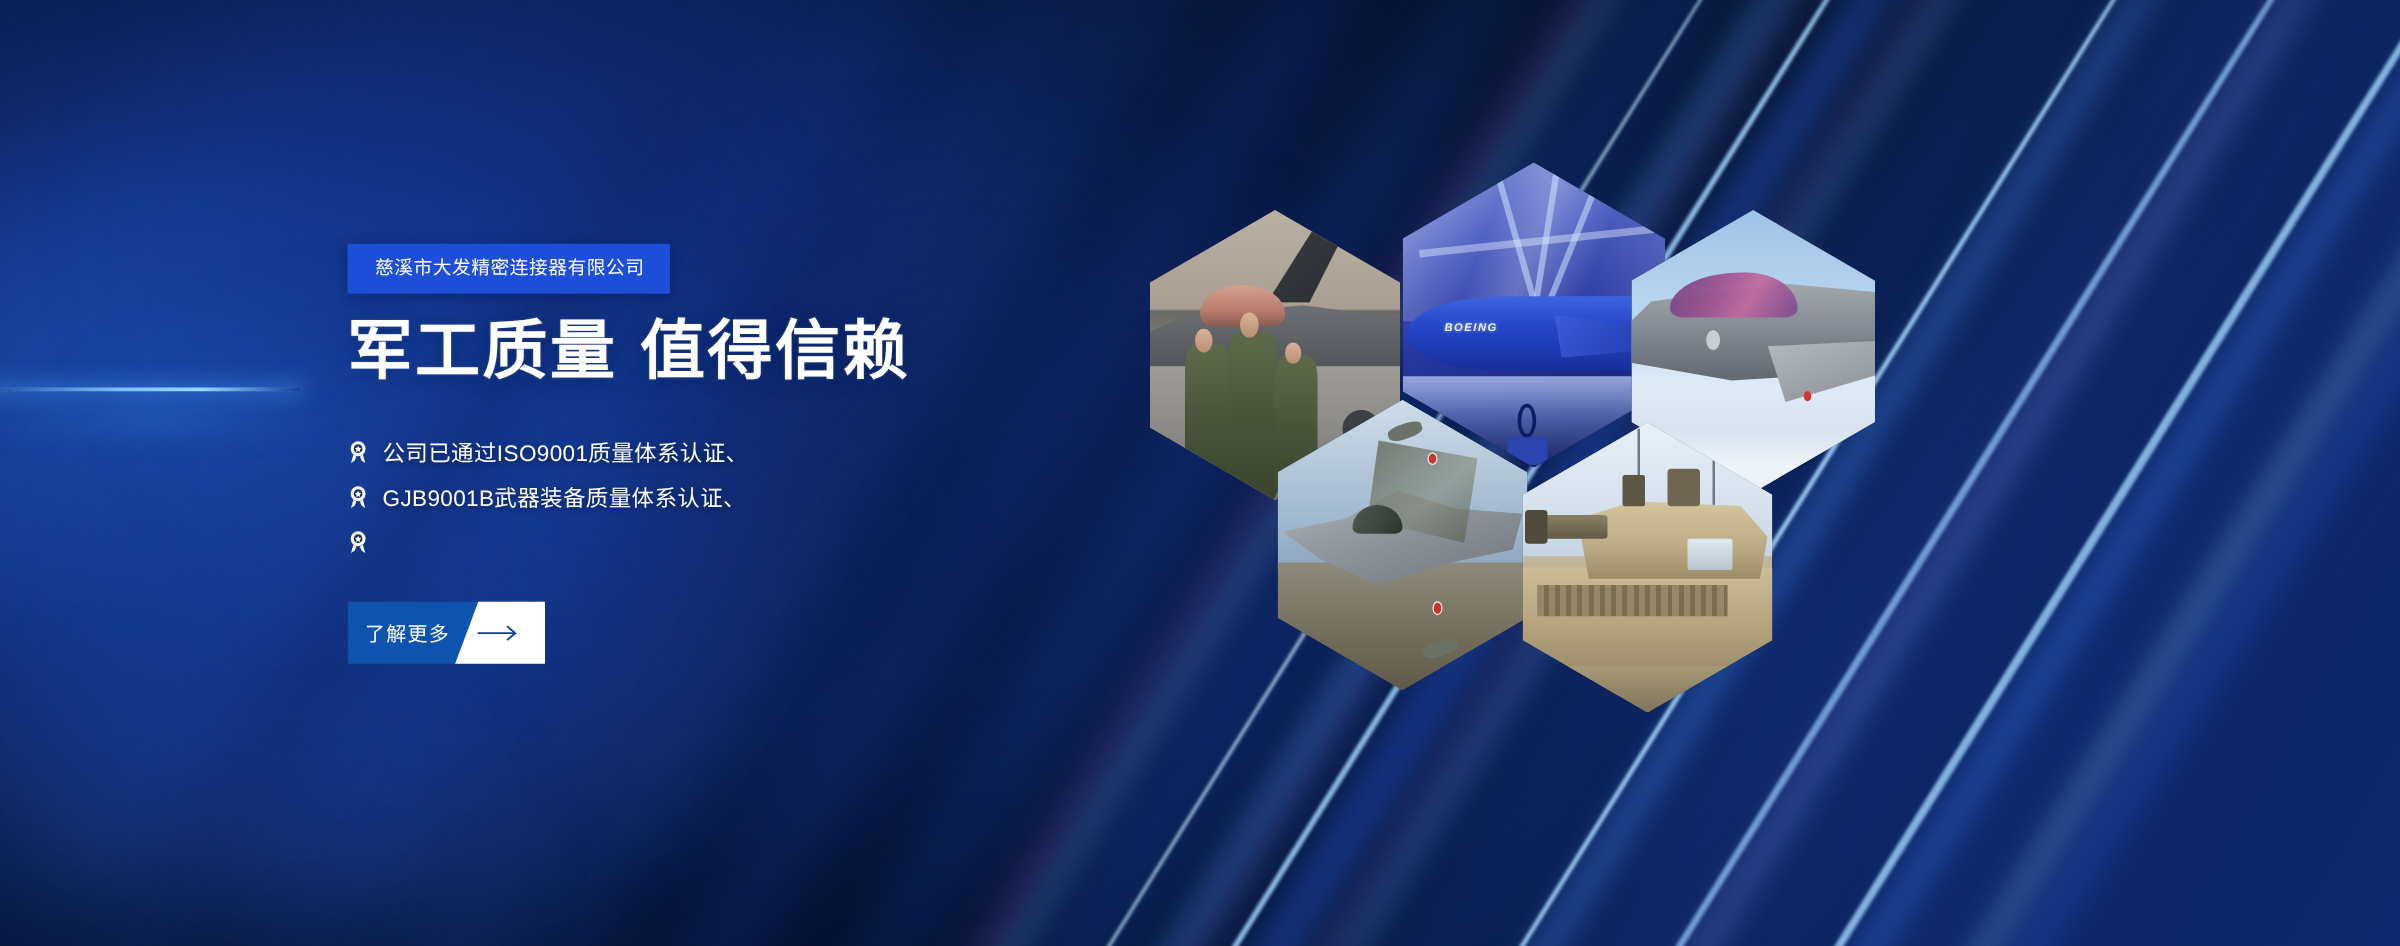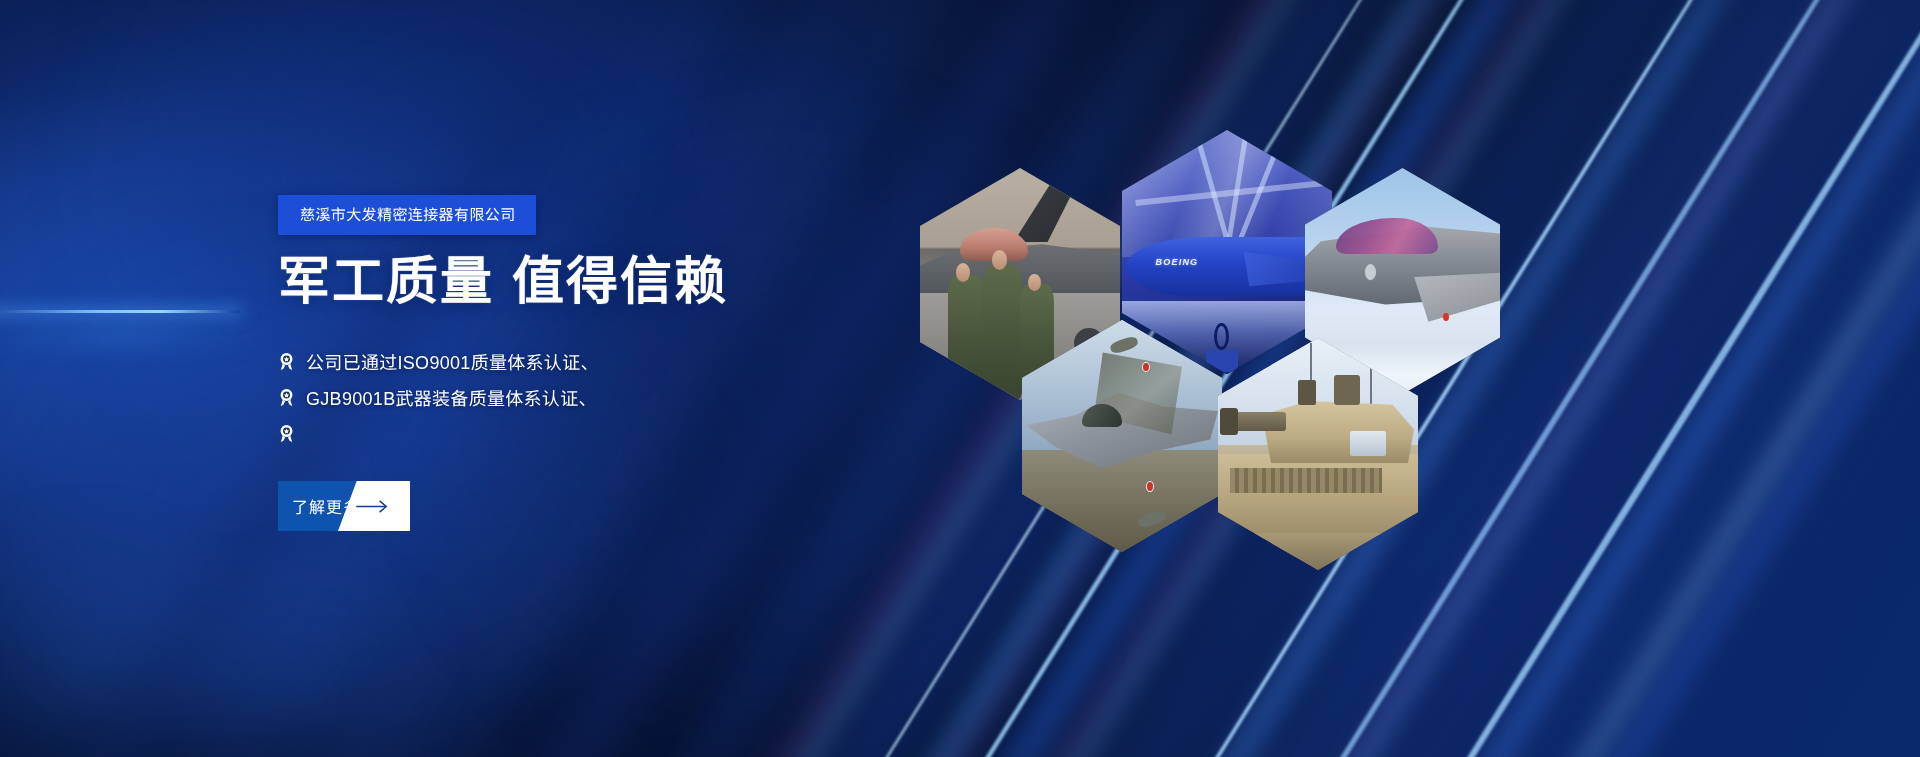--- a/index.html
+++ b/index.html
@@ -387,21 +387,21 @@
     flex:0 0 17px;
     margin-right:11px;
     display:block;
   }
   .bullet-text { white-space:nowrap; text-shadow:0 1px 4px rgba(0,16,60,0.6); }
 
   
   .cta {
     position:relative;
     margin-top:30px;
-    width:132px; height:50px;
+    width:158px; height:50px;
     display:block;
     cursor:pointer;
     text-decoration:underline;
   }
   .cta-blue {
     position:absolute; left:0; top:0; bottom:0;
     width:110px;
     background:#0e53ad;
     -webkit-clip-path:polygon(0 0, 100% 0, 78% 100%, 0 100%);
     clip-path:polygon(0 0, 100% 0, 78% 100%, 0 100%);

